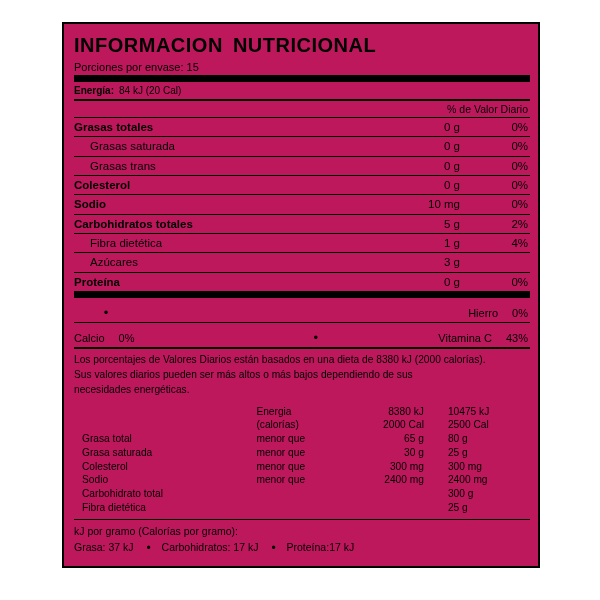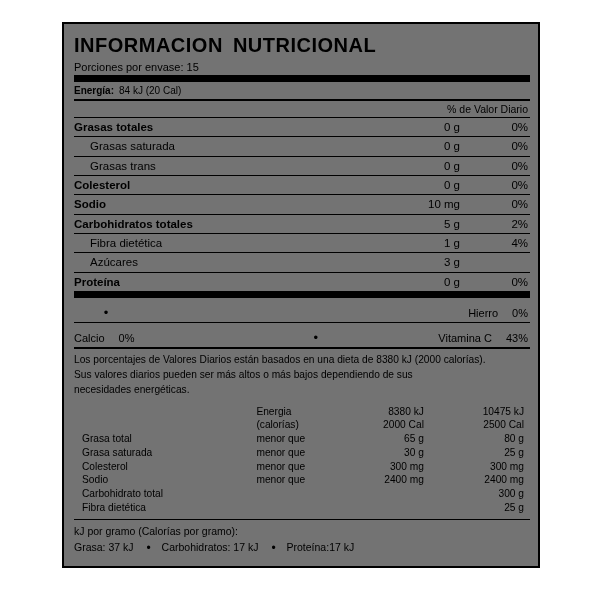--- a/index.html
+++ b/index.html
@@ -14,21 +14,21 @@
     color: #000000;
     -webkit-font-smoothing: antialiased;
   }
   .panel {
     position: absolute;
     left: 62px;
     top: 22px;
     width: 478px;
     box-sizing: border-box;
     border: 2px solid #000;
-    background: #737373;
+    background: #be185d;
     padding: 0;
   }
   .inner {
     padding: 6px 8px 6px 10px;
   }
   .title {
     font-size: 20px;
     font-weight: bold;
     letter-spacing: 0.5px;
     line-height: 1.1;
@@ -98,21 +98,21 @@
     margin: 4px 0 4px 0;
   }
   .dvtable td {
     padding: 0 0 0 0;
     line-height: 1.35;
     vertical-align: top;
   }
   .dvtable td.c1 { width: 40%; padding-left: 8px; }
   .dvtable td.c2 { width: 22%; text-align: left; }
   .dvtable td.c3 { width: 20%; text-align: right; padding-right: 24px;}
-  .dvtable td.c4 { width: 18%; text-align: right; padding-right: 6px;}
+  .dvtable td.c4 { width: 18%; padding-right: 6px;}
 
   .kj {
     font-size: 10.5px;
     line-height: 1.5;
     padding: 4px 0 3px 0;
   }
   .kj .seg { margin-right: 10px; }
   .dot { font-size: 12px; vertical-align: middle; }
 </style>
 </head>

